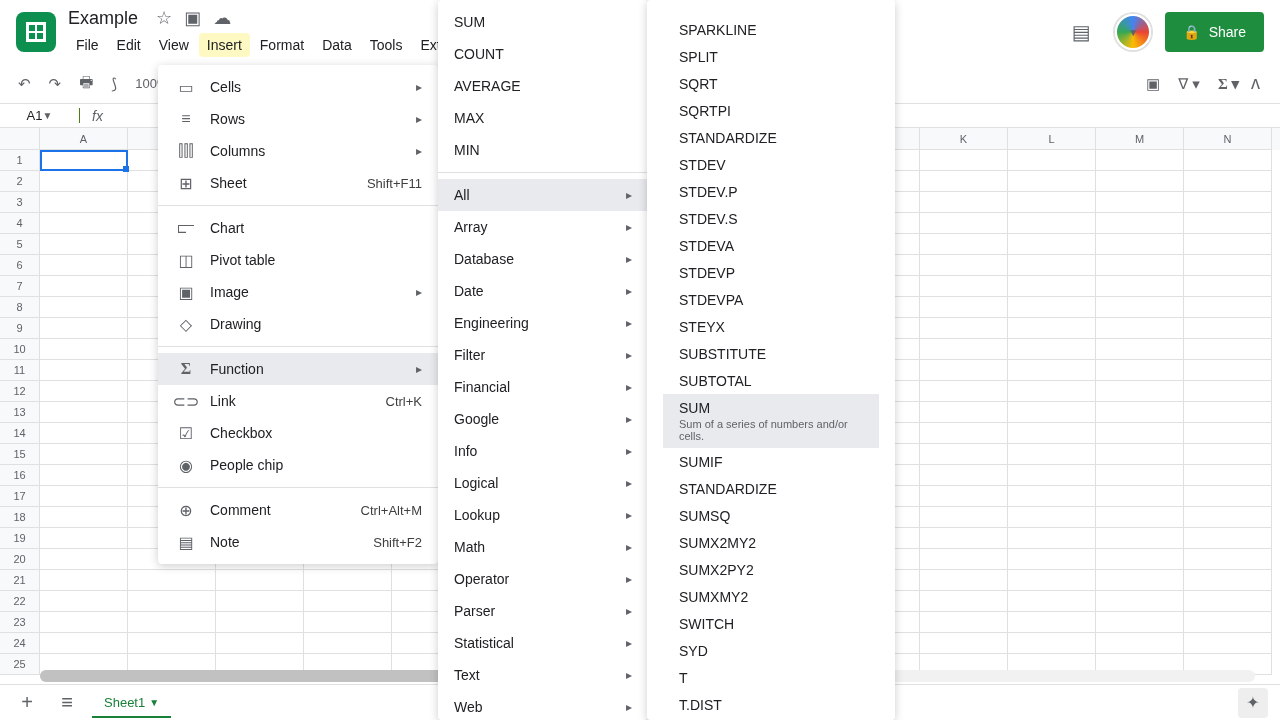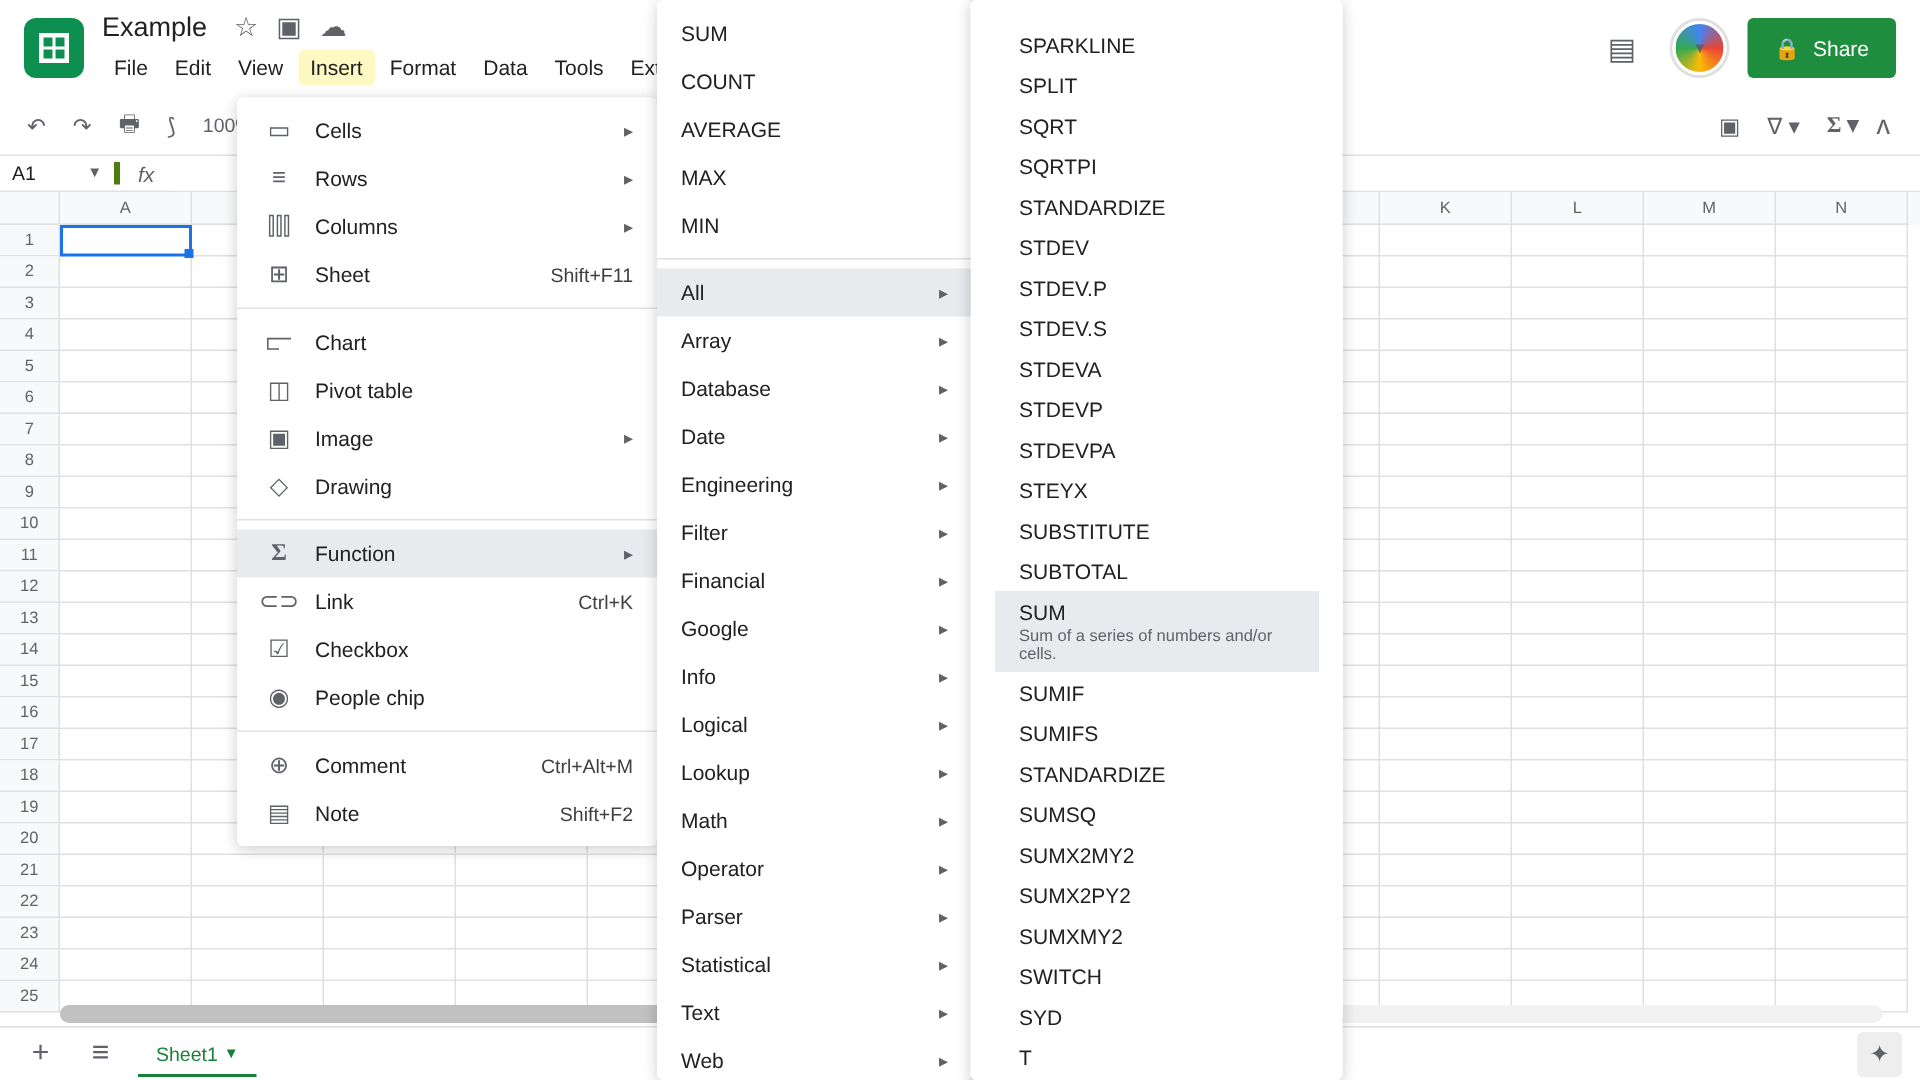--- a/index.html
+++ b/index.html
@@ -25,21 +25,21 @@
 
 
 .toolbar { height: 40px; display: flex; align-items: center; padding: 0 12px; gap: 6px; color: #5f6368; border-bottom: 1px solid #e0e0e0; }
 .toolbar-item { padding: 4px 6px; font-size: 15px; cursor: pointer; }
 .toolbar-item.zoom { font-size: 13px; }
 .toolbar-spacer { flex: 1; }
 .collapse-icon { margin-left: auto; padding-right: 8px; font-size: 18px; cursor: pointer; }
 
 
 .formula-bar { height: 24px; display: flex; align-items: center; border-bottom: 1px solid #e0e0e0; }
-.cell-ref { width: 80px; padding: 0 8px; font-size: 13px; color: #202124; border-right: 4px solid #4d7c0f; display: flex; align-items: center; justify-content: space-between; }
+.cell-ref { width: 80px; padding: 0 8px; font-size: 13px; color: #202124; border-right: 1px solid #4d7c0f; display: flex; align-items: center; justify-content: center; }
 .cell-ref-dd { color: #5f6368; font-size: 10px; }
 .fx-label { padding: 0 12px; color: #5f6368; font-style: italic; font-size: 14px; }
 .formula-input { flex: 1; border: none; outline: none; height: 100%; font-size: 13px; }
 
 
 .grid-area { position: relative; height: calc(720px - 64px - 40px - 24px - 36px); overflow: hidden; }
 .col-headers { display: flex; height: 22px; background: #f8f9fa; }
 .corner { width: 40px; border-right: 1px solid #e0e0e0; border-bottom: 1px solid #e0e0e0; background: #f8f9fa; }
 .col-header { width: 88px; text-align: center; font-size: 11px; color: #5f6368; border-right: 1px solid #e0e0e0; border-bottom: 1px solid #e0e0e0; line-height: 22px; }
 .rows { display: flex; flex-direction: column; }
@@ -779,21 +779,20 @@
     <div class="menu-item">STDEVP</div>
     <div class="menu-item">STDEVPA</div>
     <div class="menu-item">STEYX</div>
     <div class="menu-item">SUBSTITUTE</div>
     <div class="menu-item">SUBTOTAL</div>
     <div class="menu-item sum-highlight">
       <div>SUM</div>
       <div class="sum-desc">Sum of a series of numbers and/or cells.</div>
     </div>
     <div class="menu-item">SUMIF</div>
-    <div class="menu-item">SUMIFS</div>
     <div class="menu-item">STANDARDIZE</div>
     <div class="menu-item">SUMSQ</div>
     <div class="menu-item">SUMX2MY2</div>
     <div class="menu-item">SUMX2PY2</div>
     <div class="menu-item">SUMXMY2</div>
     <div class="menu-item">SWITCH</div>
     <div class="menu-item">SYD</div>
     <div class="menu-item">T</div>
     <div class="menu-item">T.DIST</div>
   </div>

